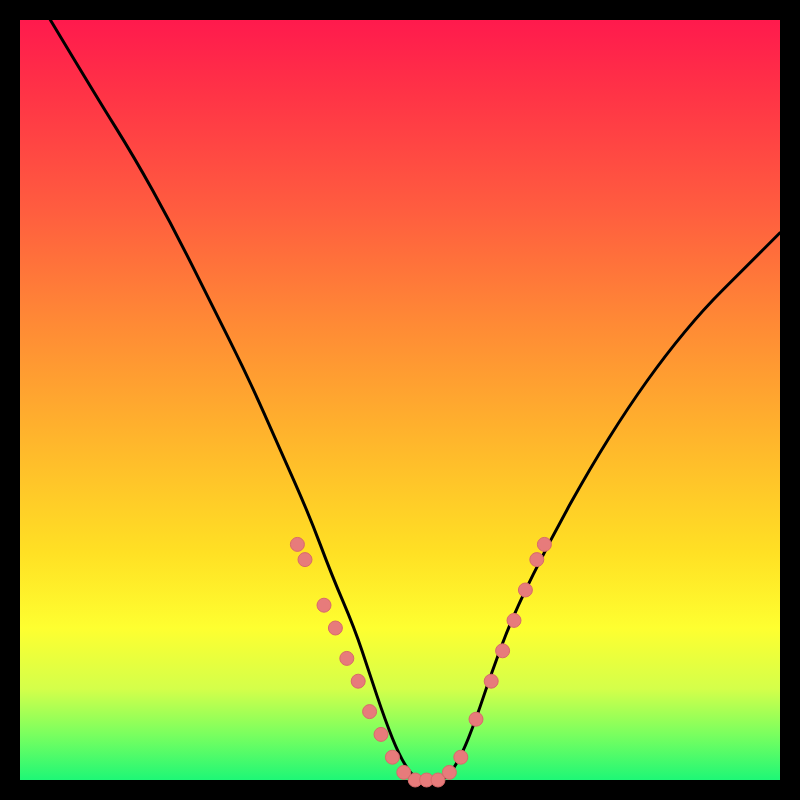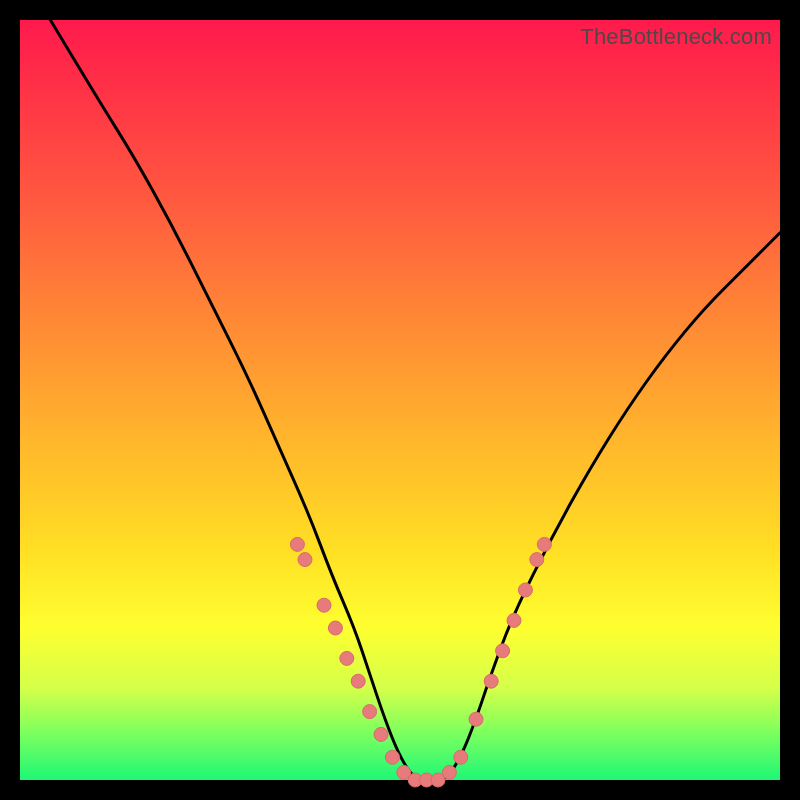--- a/index.html
+++ b/index.html
@@ -60,21 +60,20 @@
     fill: #e77b7b;
     stroke: #d86a6a;
     stroke-width: 1;
   }
 </style>
 </head>
 <body>
 
 <div class="chart-frame">
   <div class="plot-area">
-    <div class="watermark">TheBottleneck.com</div>
     <svg class="curve" viewBox="0 0 760 760" preserveAspectRatio="none">
       <path id="curve-path" fill="none" stroke="#000" stroke-width="3" stroke-linecap="round" stroke-linejoin="round" d="M 30.4 0.0 Q 76.0 76.0 95.0 106.4 Q 114.0 136.8 133.0 171.0 Q 152.0 205.2 171.0 243.2 Q 190.0 281.2 209.0 319.2 Q 228.0 357.2 243.2 391.4 Q 258.4 425.6 273.6 459.8 Q 288.8 494.0 300.2 524.4 Q 311.6 554.8 323.0 581.4 Q 334.4 608.0 342.0 630.8 Q 349.6 653.6 357.2 676.4 Q 364.8 699.2 372.4 718.2 Q 380.0 737.2 387.6 748.6 Q 395.2 760.0 402.8 760.0 Q 410.4 760.0 418.0 760.0 Q 425.6 760.0 433.2 748.6 Q 440.8 737.2 448.4 718.2 Q 456.0 699.2 463.6 676.4 Q 471.2 653.6 482.6 623.2 Q 494.0 592.8 513.0 554.8 Q 532.0 516.8 551.0 482.6 Q 570.0 448.4 589.0 418.0 Q 608.0 387.6 627.0 361.0 Q 646.0 334.4 665.0 311.6 Q 684.0 288.8 703.0 269.8 Q 722.0 250.8 741.0 231.8 T 760.0 212.8"></path>
       <g class="dots" id="dots-group">
           <circle cx="277.4" cy="524.4" r="7"></circle>
           <circle cx="285.0" cy="539.6" r="7"></circle>
           <circle cx="304.0" cy="585.2" r="7"></circle>
           <circle cx="315.4" cy="608.0" r="7"></circle>
           <circle cx="326.8" cy="638.4" r="7"></circle>
           <circle cx="338.2" cy="661.2" r="7"></circle>
           <circle cx="349.6" cy="691.6" r="7"></circle>

